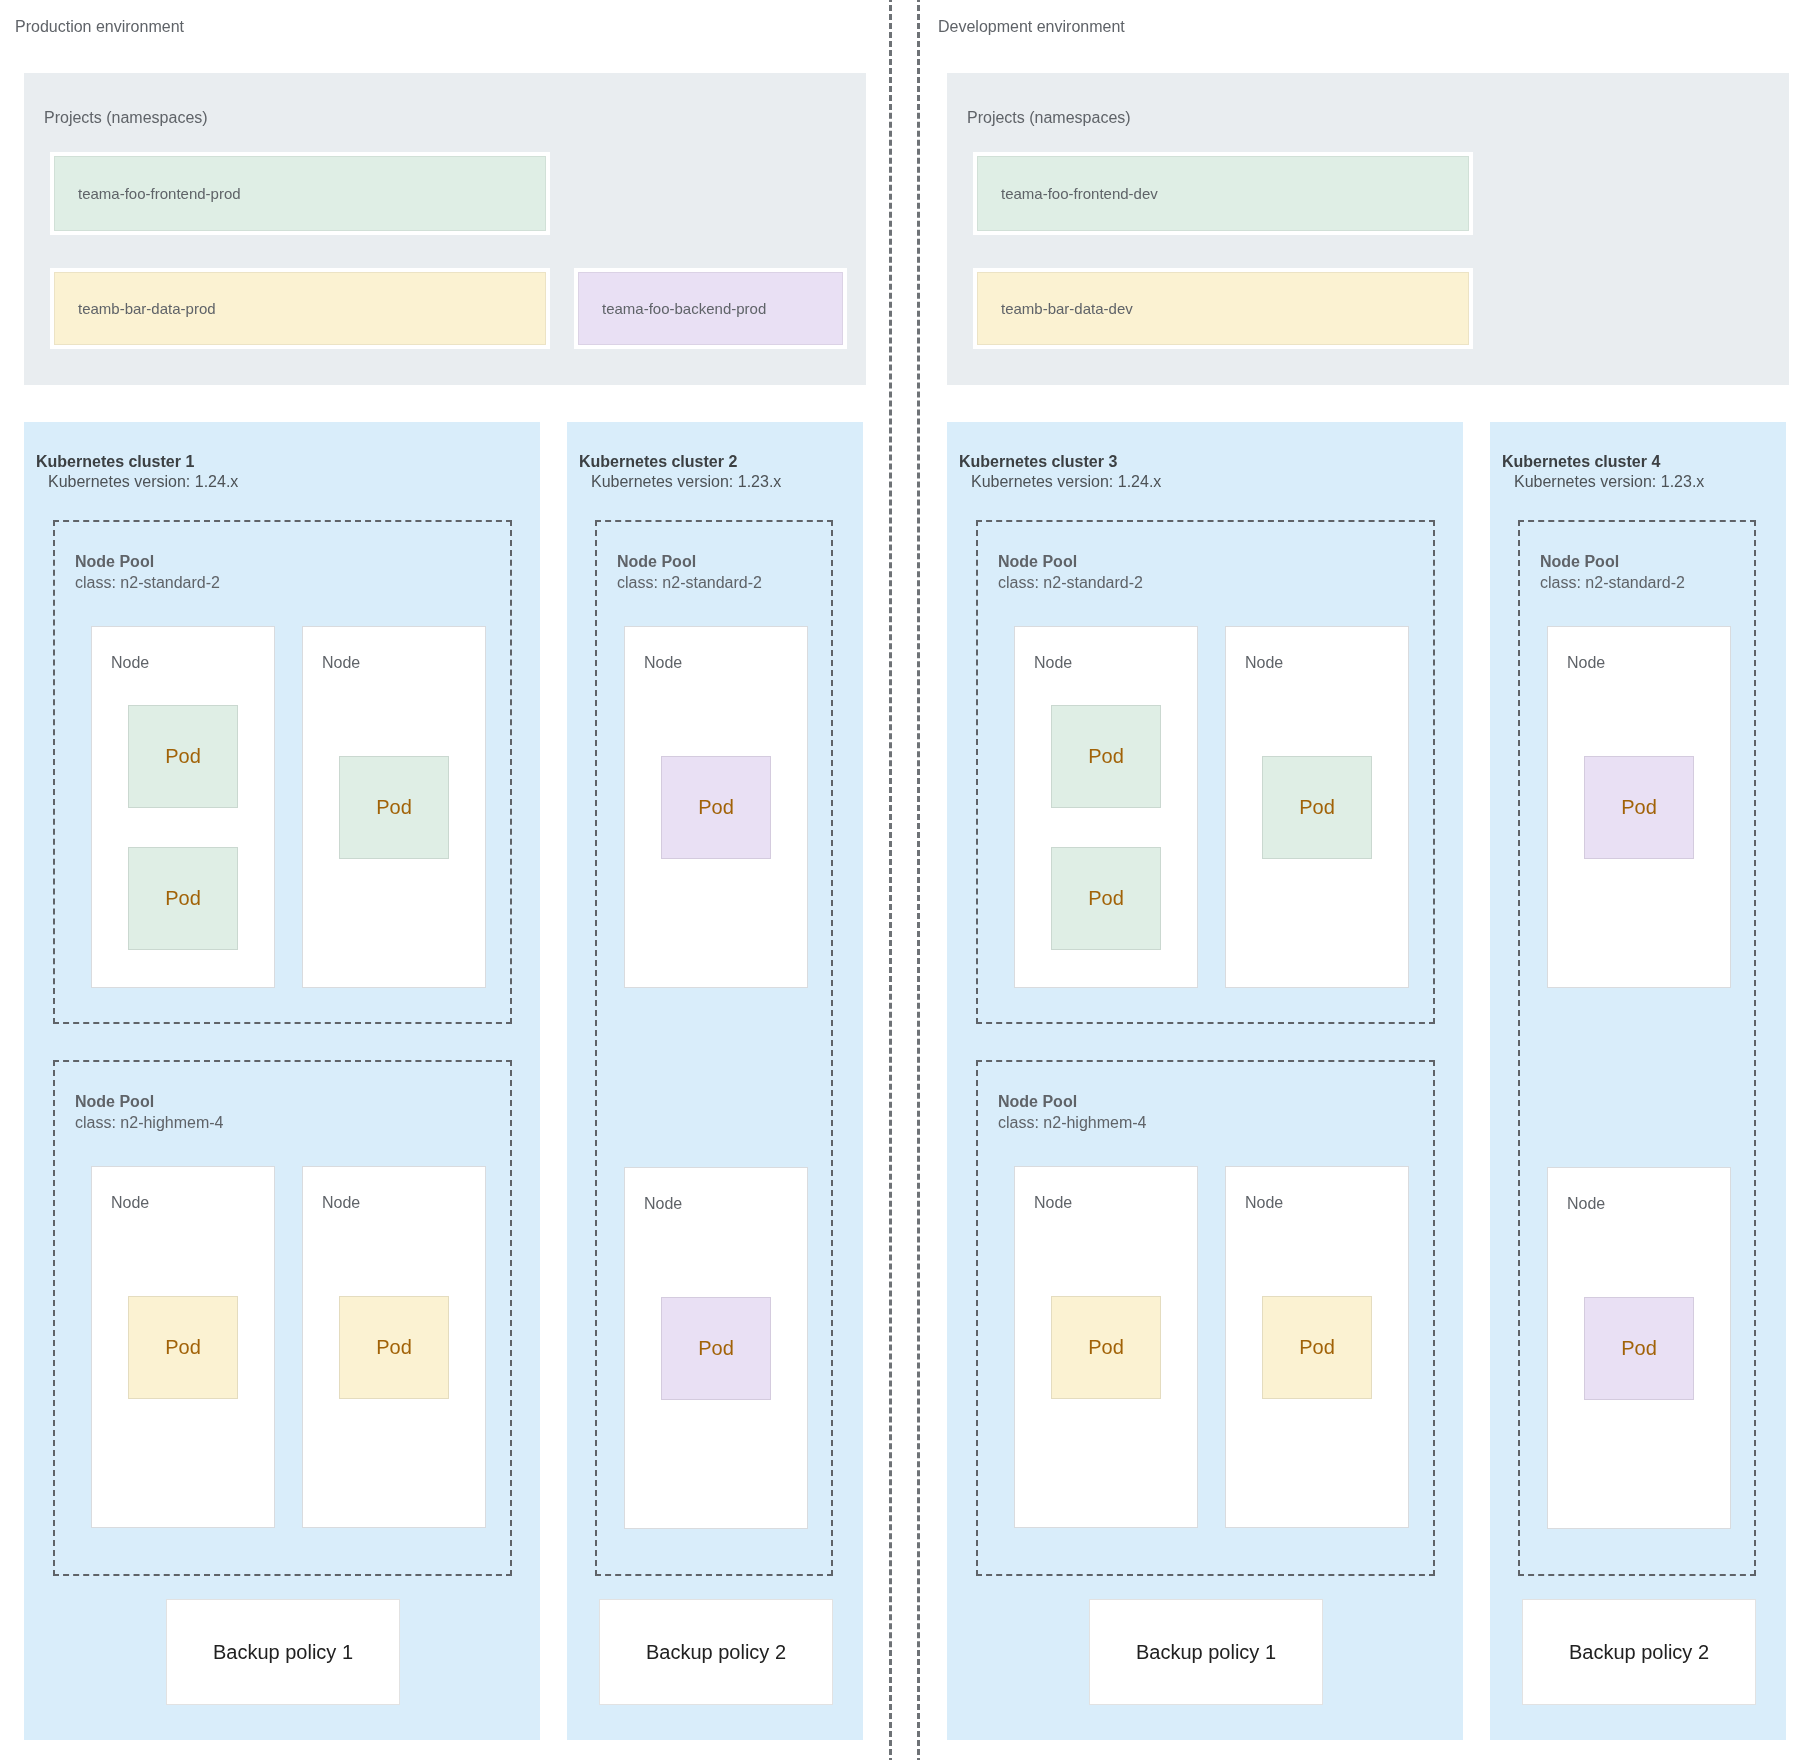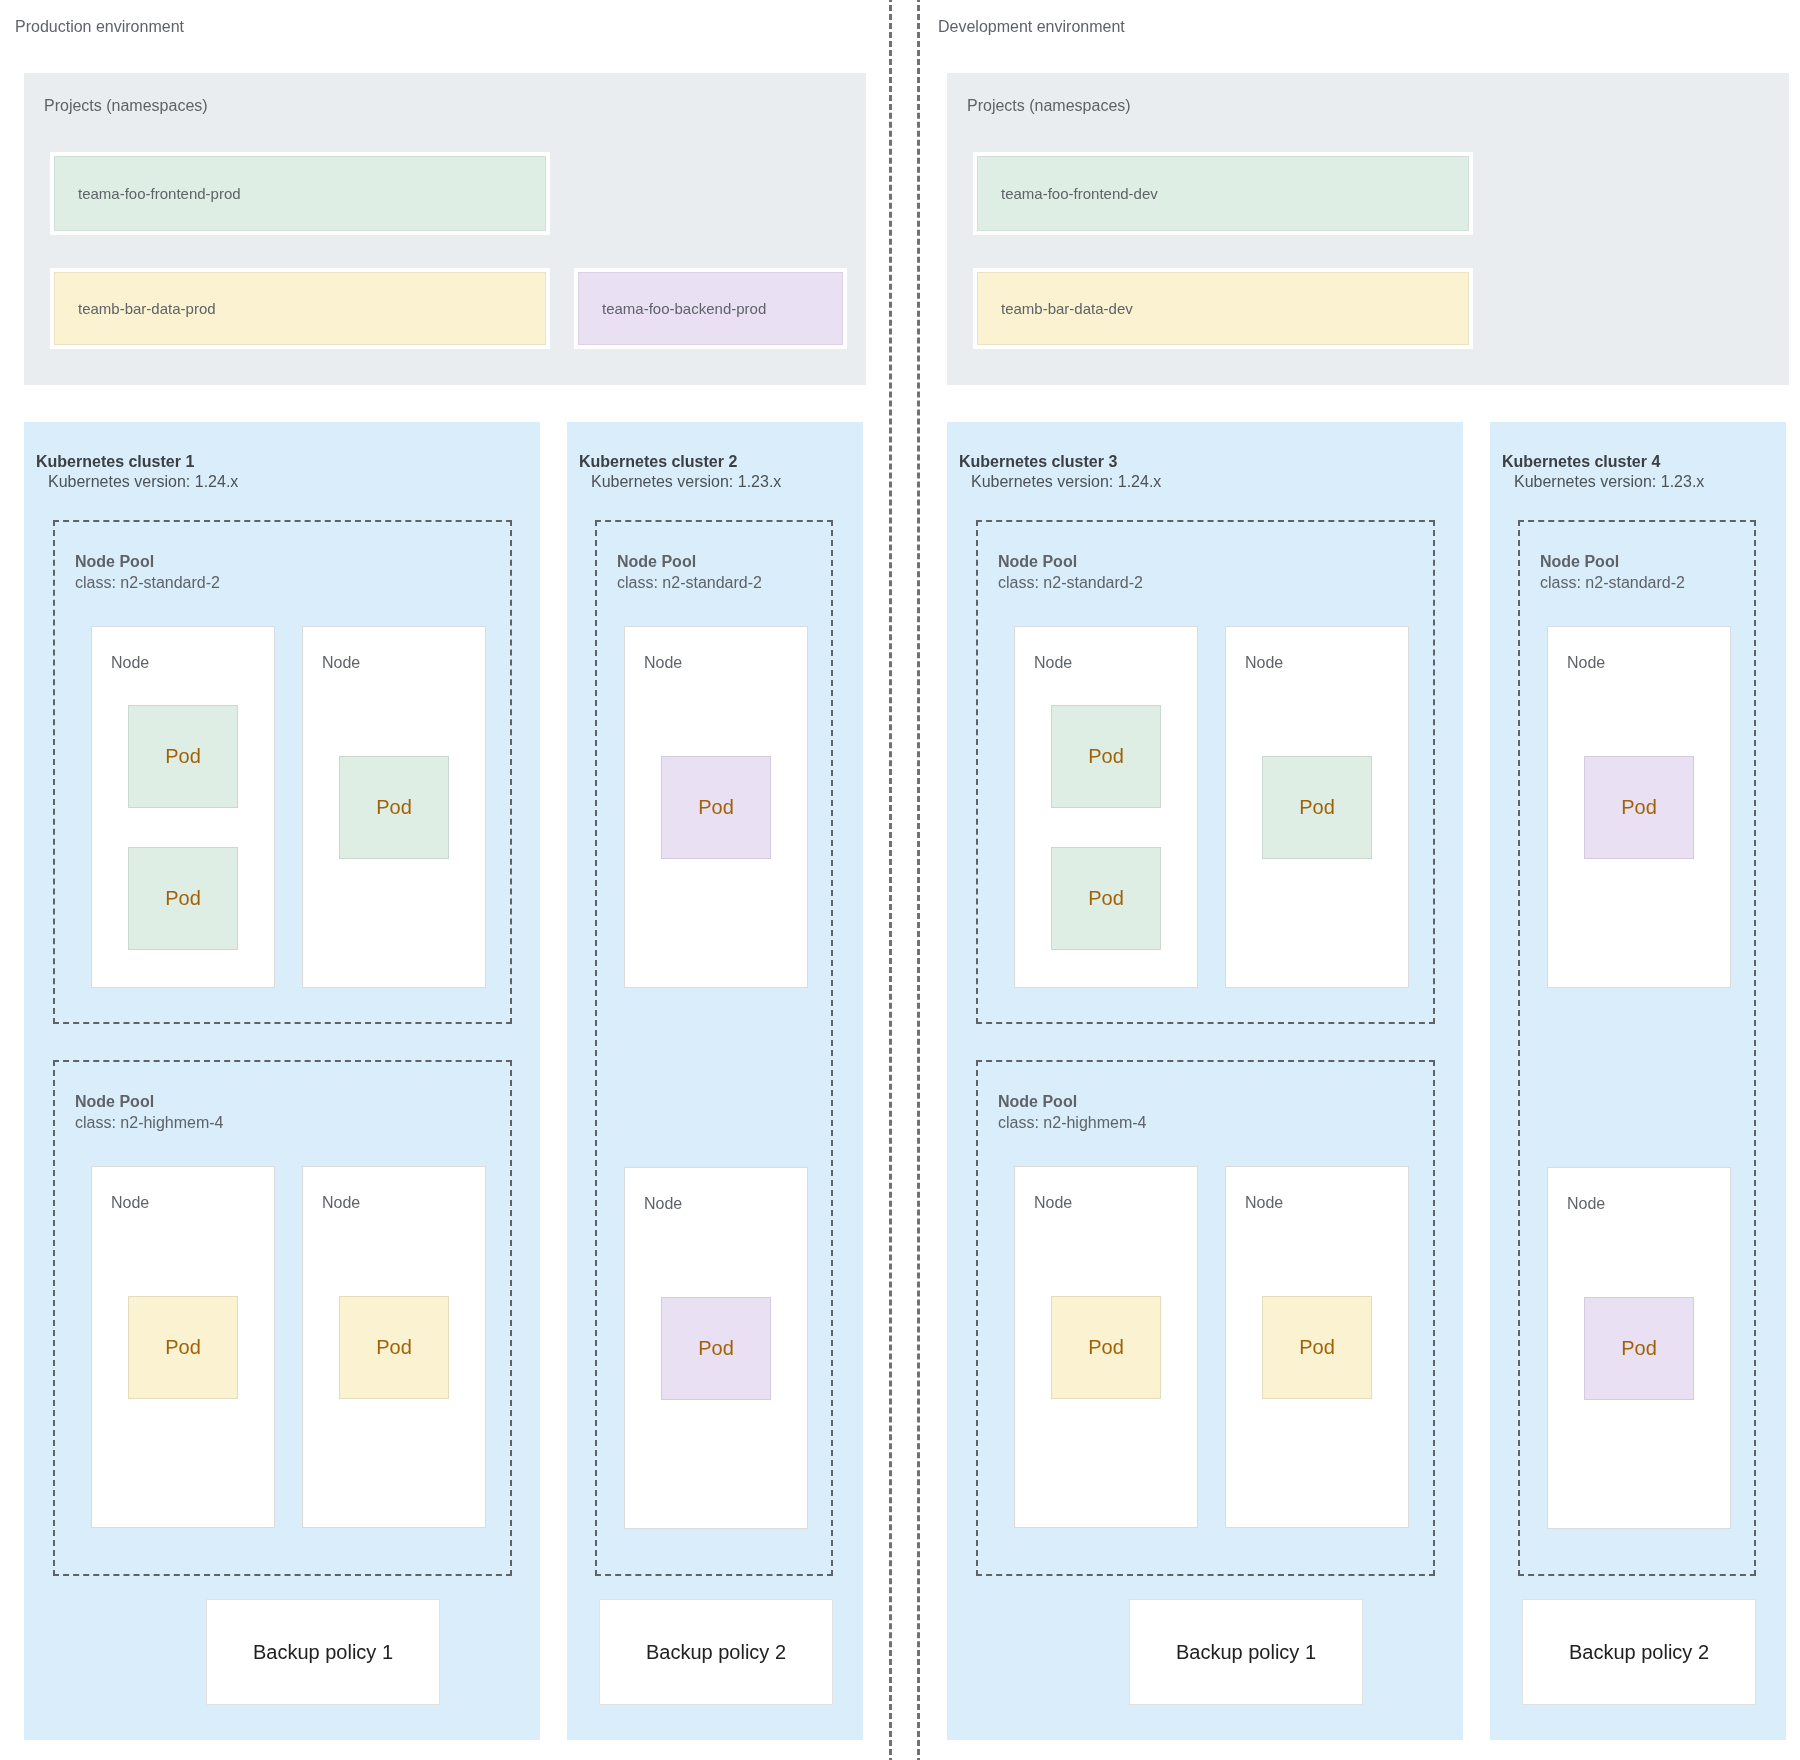--- a/index.html
+++ b/index.html
@@ -12,21 +12,21 @@
   .divider.d2 {left:917px;}
 
   .env {position:absolute; top:0; height:1760px; width:870px;}
   .env--prod {left:0;}
   .env--dev  {left:923px;text-align:right;}
 
   .env-title {position:absolute; left:15px; top:18px; font-size:16px; color:#5f6368;}
 
   
   .projects {position:absolute; left:24px; top:73px; width:842px; height:312px; background:#e9edf0;}
-  .projects-label {position:absolute; left:20px; top:24px; font-size:16px; color:#5f6368;}
+  .projects-label {position:absolute; left:20px; top:36px; font-size:16px; color:#5f6368;}
   .chip {
     position:absolute; box-sizing:border-box; border:4px solid #ffffff;
     box-shadow:inset 0 0 0 1px rgba(0,0,0,0.06);
     display:flex; align-items:center; padding-left:24px;
     font-size:15px; color:#5f6368; white-space:nowrap;
   }
   .chip--frontend {left:26px; top:79px;  width:500px; height:83px; background:#dfeee5;}
   .chip--data     {left:26px; top:195px; width:500px; height:81px; background:#fbf2d2;}
   .chip--backend  {left:550px; top:195px; width:273px; height:81px; background:#e9e0f4;}
 
@@ -66,21 +66,21 @@
   .pod--r1     {left:36px; top:78px;}
   .pod--r2     {left:36px; top:220px;}
   .pod--center {left:36px; top:129px;}
 
   .backup {
     position:absolute; top:1177px; width:232px; height:104px;
     background:#ffffff; border:1px solid #e2e2e2;
     display:flex; align-items:center; justify-content:center;
     font-size:20px; color:#212121; white-space:nowrap;
   }
-  .cluster--big .backup   {left:142px;margin-left:40px;}
+  .cluster--big .backup   {left:142px;}
   .cluster--small .backup {left:32px;}
 </style>
 </head>
 <body>
 
 <div class="canvas">
 
   <div class="env env--prod">
     <div class="env-title">Production environment</div>
 

